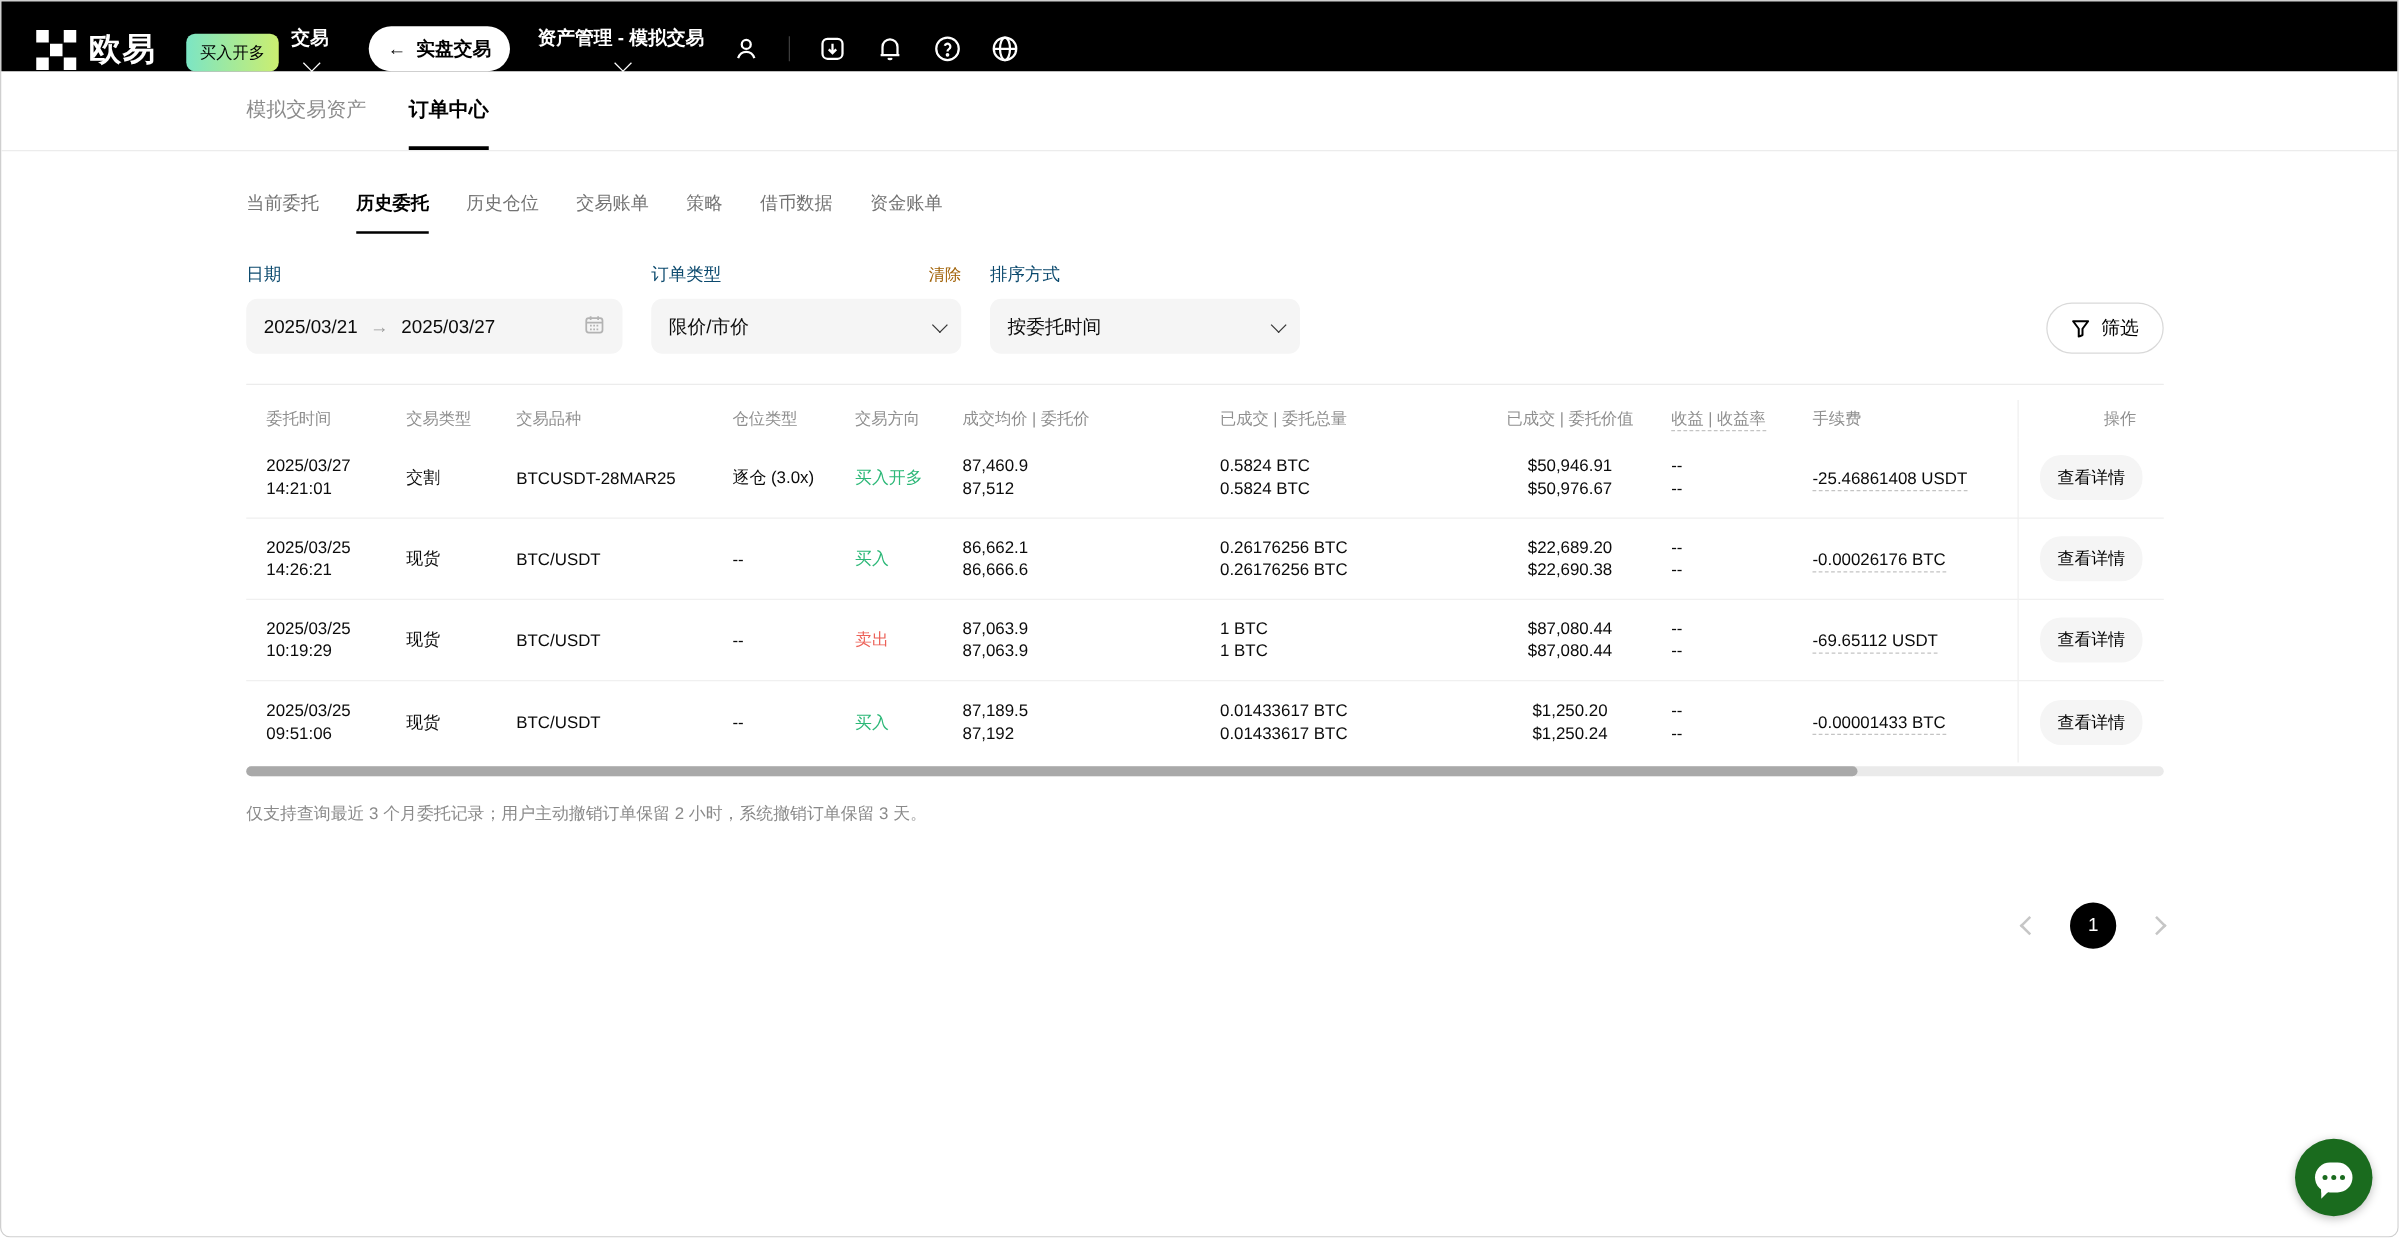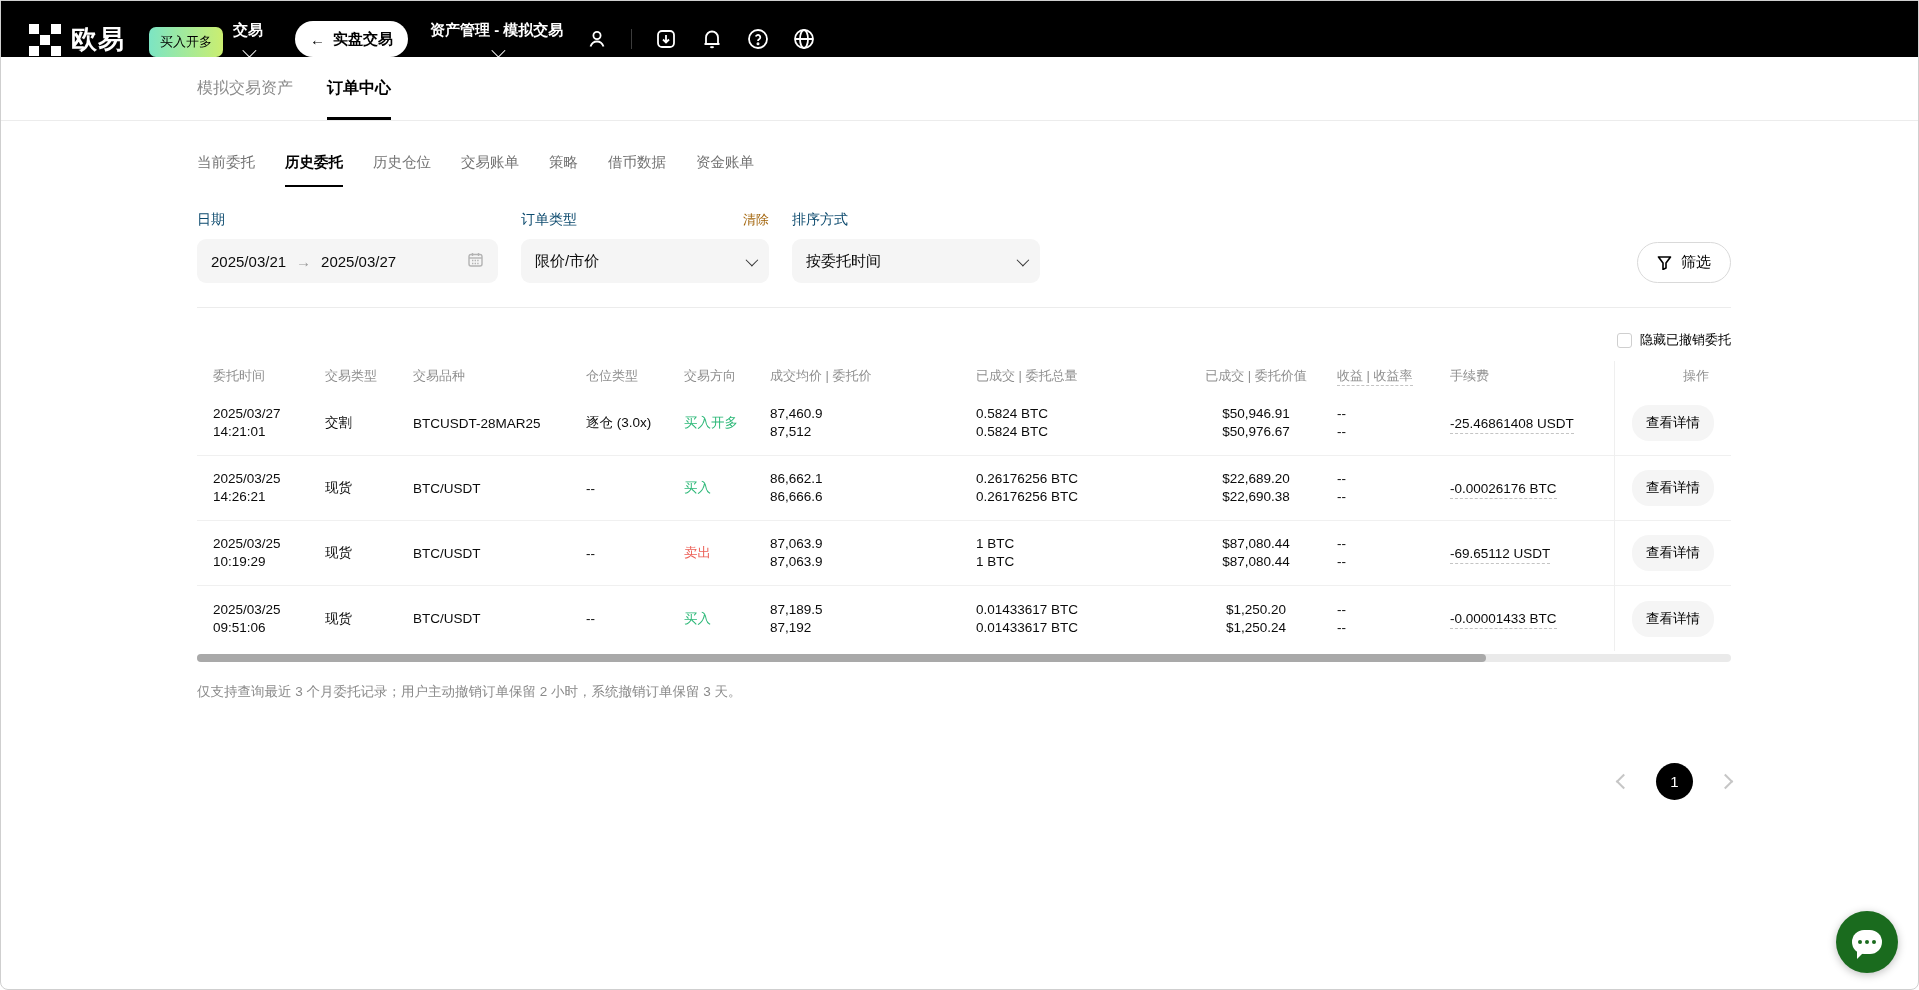--- a/index.html
+++ b/index.html
@@ -226,24 +226,20 @@
       <button class="filter-btn">
         <svg width="15" height="15" viewBox="0 0 15 15" fill="none" stroke="#000" stroke-width="1.6">
             <path d="M1.5 2h12L9 8v5l-3 1.5V8L1.5 2z" stroke-linejoin="round"></path>
           </svg>
         <span>筛选</span>
       </button>
     </div>
 
     <div class="divider"></div>
 
-    <div class="hide-row">
-      <span class="cbx"></span>
-      <span class="hide-label">隐藏已撤销委托</span>
-    </div>
 
     <div class="thead">
       <div class="c c1">委托时间</div>
       <div class="c c2">交易类型</div>
       <div class="c c3">交易品种</div>
       <div class="c c4">仓位类型</div>
       <div class="c c5">交易方向</div>
       <div class="c c6">成交均价 | 委托价</div>
       <div class="c c7">已成交 | 委托总量</div>
       <div class="c c8">已成交 | 委托价值</div>

